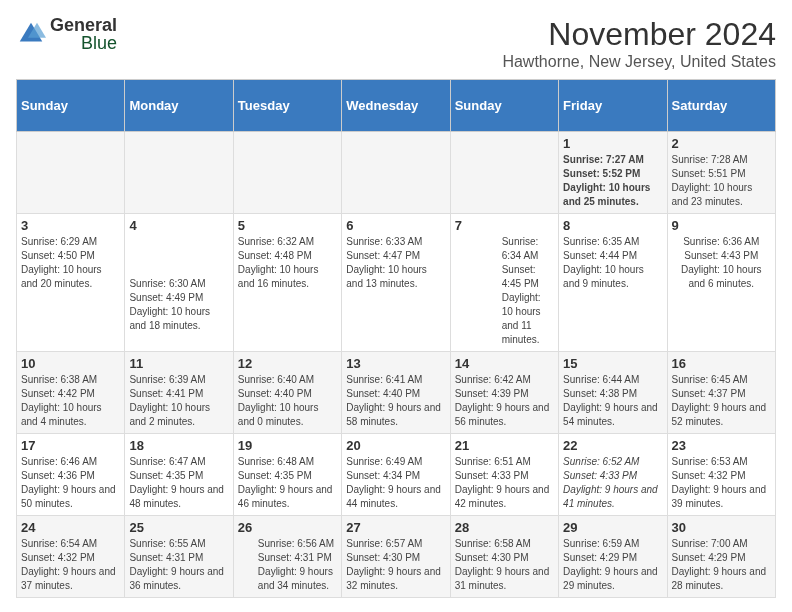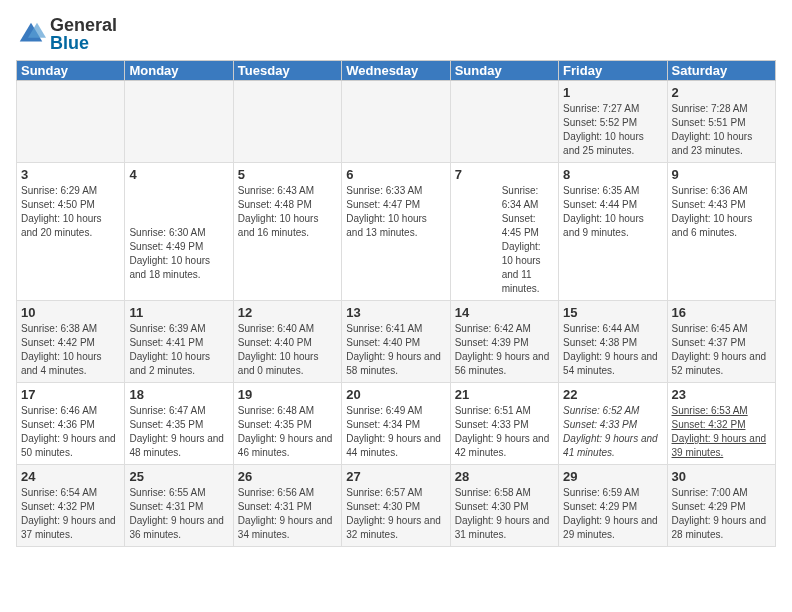--- a/index.html
+++ b/index.html
@@ -23,23 +23,24 @@
     }
     .logo-text-general {
       font-size: 18px;
       font-weight: bold;
       color: #333;
       line-height: 1;
       text-align: center;
     }
     .logo-text-blue {
       font-size: 18px;
-      font-weight: bold;
-      color: #0369a1;
+      font-weight: normal;
+      color: #14532d;
       line-height: 1;
+      text-align: right;
     }
     .logo-icon {
       width: 30px;
       height: 30px;
     }
     .title-area {
       text-align: right;
     }
     .month-title {
       font-size: 32px;
@@ -53,21 +54,21 @@
     table {
       width: 100%;
       border-collapse: collapse;
       table-layout: fixed;
     }
     thead tr th {
       background-color: #3a7abf;
       color: #fff;
       font-size: 13px;
       font-weight: bold;
-      padding: 2px 4px;
+      padding: 18px 4px;
       text-align: left;
       border: 1px solid #ccc;
     }
     tbody tr td {
       vertical-align: top;
       font-size: 10.5px;
       color: #333;
       padding: 4px;
       border: 1px solid #ddd;
       height: 80px;
@@ -100,20 +101,24 @@
   <div class="logo">
     <svg class="logo-icon" viewBox="0 0 40 40" xmlns="http://www.w3.org/2000/svg">
       <polygon points="20,5 35,30 5,30" fill="#3a7abf"></polygon>
       <polygon points="28,5 40,25 16,25" fill="#5a9fd4" opacity="0.7"></polygon>
     </svg>
     <div>
       <div class="logo-text-general">General</div>
       <div class="logo-text-blue">Blue</div>
     </div>
   </div>
+  <div class="title-area">
+    <div class="month-title">November 2024</div>
+    <div class="location-title">Hawthorne, New Jersey, United States</div>
+  </div>
 </div>
 
 <table>
   <thead>
     <tr>
     <th>Sunday</th>
         <th>Monday</th>
         <th>Tuesday</th>
         <th>Wednesday</th>
         <th>Sunday</th>
@@ -123,21 +128,21 @@
   </thead>
   <tbody id="calendar-body">
   <tr>
         <td class="empty-cell"></td>
         <td class="empty-cell"></td>
         <td class="empty-cell"></td>
         <td class="empty-cell"></td>
         <td class="empty-cell"></td>
         <td>
           <span class="day-number">1</span>
-          <div class="day-info" style="white-space: pre-line;">Sunrise: 7:27 AM
+          <div class="day-info" style="white-space: pre-line; font-weight: bold;">Sunrise: 7:27 AM
 Sunset: 5:52 PM
 Daylight: 10 hours and 25 minutes.</div>
         </td>
         <td>
           <span class="day-number">2</span>
           <div class="day-info" style="white-space: pre-line;">Sunrise: 7:28 AM
 Sunset: 5:51 PM
 Daylight: 10 hours and 23 minutes.</div>
         </td>
       </tr>
@@ -149,21 +154,21 @@
 Daylight: 10 hours and 20 minutes.</div>
         </td>
         <td>
           <span class="day-number">4</span>
           <div class="day-info" style="white-space: pre-line; margin-top: 44px;">Sunrise: 6:30 AM
 Sunset: 4:49 PM
 Daylight: 10 hours and 18 minutes.</div>
         </td>
         <td>
           <span class="day-number">5</span>
-          <div class="day-info" style="white-space: pre-line;">Sunrise: 6:43 AM
+          <div class="day-info" style="white-space: pre-line;">Sunrise: 6:32 AM
 Sunset: 4:48 PM
 Daylight: 10 hours and 16 minutes.</div>
         </td>
         <td>
           <span class="day-number">6</span>
           <div class="day-info" style="white-space: pre-line;">Sunrise: 6:33 AM
 Sunset: 4:47 PM
 Daylight: 10 hours and 13 minutes.</div>
         </td>
         <td>
@@ -173,21 +178,21 @@
 Daylight: 10 hours and 11 minutes.</div>
         </td>
         <td>
           <span class="day-number">8</span>
           <div class="day-info" style="white-space: pre-line;">Sunrise: 6:35 AM
 Sunset: 4:44 PM
 Daylight: 10 hours and 9 minutes.</div>
         </td>
         <td>
           <span class="day-number">9</span>
-          <div class="day-info" style="white-space: pre-line;">Sunrise: 6:36 AM
+          <div class="day-info" style="white-space: pre-line; text-align: center;">Sunrise: 6:36 AM
 Sunset: 4:43 PM
 Daylight: 10 hours and 6 minutes.</div>
         </td>
       </tr>
       <tr>
         <td>
           <span class="day-number">10</span>
           <div class="day-info" style="white-space: pre-line;">Sunrise: 6:38 AM
 Sunset: 4:42 PM
 Daylight: 10 hours and 4 minutes.</div>
@@ -261,41 +266,41 @@
 Daylight: 9 hours and 42 minutes.</div>
         </td>
         <td>
           <span class="day-number">22</span>
           <div class="day-info" style="white-space: pre-line; font-style: italic;">Sunrise: 6:52 AM
 Sunset: 4:33 PM
 Daylight: 9 hours and 41 minutes.</div>
         </td>
         <td>
           <span class="day-number">23</span>
-          <div class="day-info" style="white-space: pre-line; text-decoration: underline;">Sunrise: 6:53 AM
+          <div class="day-info" style="white-space: pre-line;">Sunrise: 6:53 AM
 Sunset: 4:32 PM
 Daylight: 9 hours and 39 minutes.</div>
         </td>
       </tr>
       <tr>
         <td>
           <span class="day-number">24</span>
           <div class="day-info" style="white-space: pre-line;">Sunrise: 6:54 AM
 Sunset: 4:32 PM
 Daylight: 9 hours and 37 minutes.</div>
         </td>
         <td>
           <span class="day-number">25</span>
           <div class="day-info" style="white-space: pre-line;">Sunrise: 6:55 AM
 Sunset: 4:31 PM
 Daylight: 9 hours and 36 minutes.</div>
         </td>
         <td>
           <span class="day-number">26</span>
-          <div class="day-info" style="white-space: pre-line;">Sunrise: 6:56 AM
+          <div class="day-info" style="white-space: pre-line; margin-left: 20px;">Sunrise: 6:56 AM
 Sunset: 4:31 PM
 Daylight: 9 hours and 34 minutes.</div>
         </td>
         <td>
           <span class="day-number">27</span>
           <div class="day-info" style="white-space: pre-line;">Sunrise: 6:57 AM
 Sunset: 4:30 PM
 Daylight: 9 hours and 32 minutes.</div>
         </td>
         <td>

